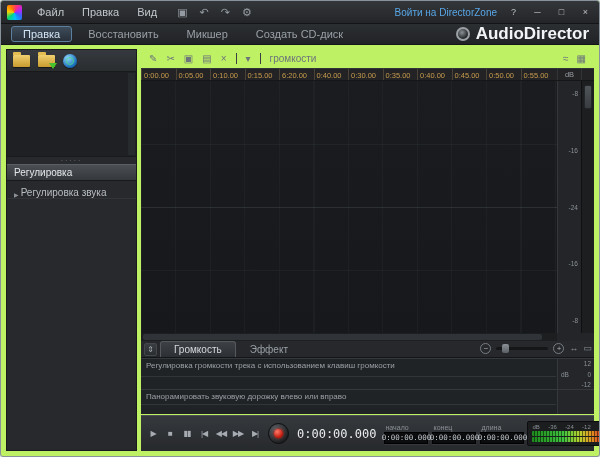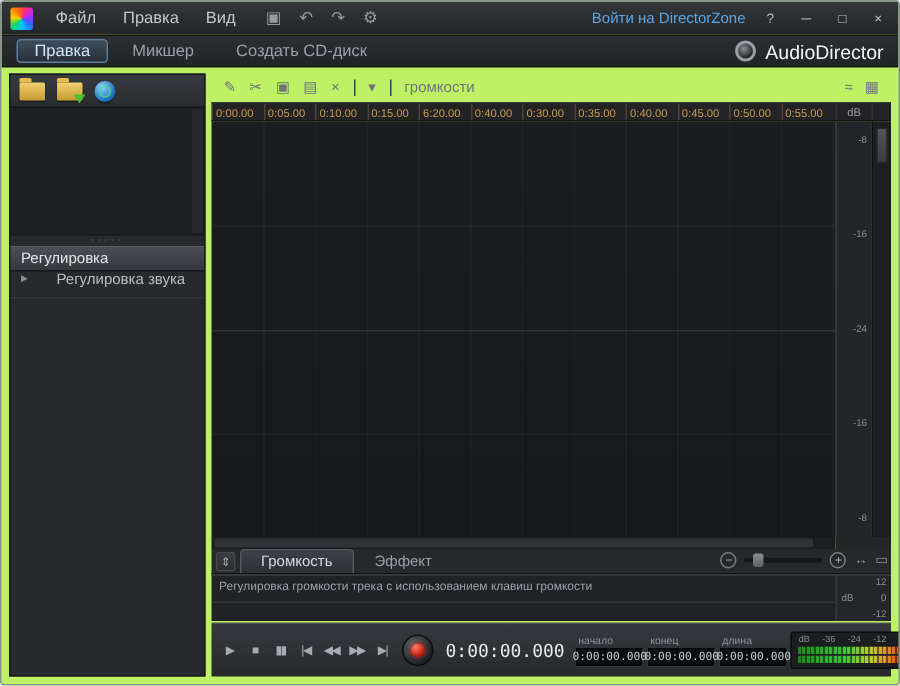--- a/index.html
+++ b/index.html
@@ -25,21 +25,21 @@
 
   
   .mode-row{flex:0 0 21px;display:flex;align-items:center;padding:0 10px;
             background:linear-gradient(#2c2f32,#212326);border-bottom:1px solid #131517}
   .mode-tab{font-size:11px;color:#99a0a7;padding:1px 11px;margin-right:4px;
             border:1px solid transparent;border-radius:3px}
   .mode-tab.active{color:#d3e4f4;background:linear-gradient(#3e4c5a,#28303a);border-color:#5c7f9f}
   .brand{margin-left:auto;display:flex;align-items:center;gap:6px}
   .brand-icon{width:14px;height:14px;border-radius:50%;border:2px solid #9aa0a5;
               background:radial-gradient(circle at 40% 35%,#8a9095,#1b1d1f 75%)}
-  .brand-name{color:#f2f4f6;font-size:13px;font-weight:normal}
+  .brand-name{color:#f2f4f6;font-size:17px;font-weight:bold}
 
   
   .app-body{flex:1;display:flex;gap:4px;padding:4px 5px 5px;min-height:0}
 
   
   .left-panel{flex:0 0 131px;display:flex;flex-direction:column;background:#27292c;
               border:1px solid #17191b;min-height:0}
   .lib-toolbar{flex:0 0 22px;display:flex;align-items:center;gap:8px;padding:0 6px;
                background:linear-gradient(#36393d,#2a2d30);border-bottom:1px solid #17191b}
   .icon-folder{width:17px;height:12px;border-radius:1px;position:relative;
@@ -50,21 +50,21 @@
                border-left:4px solid transparent;border-right:4px solid transparent;border-top:6px solid #46c22c}
   .icon-globe{width:14px;height:14px;border-radius:50%;position:relative;
               background:radial-gradient(circle at 35% 30%,#8fd4ff,#1467b3 72%);box-shadow:0 1px 1px rgba(0,0,0,.5)}
   .icon-globe::after{content:"";position:absolute;inset:3px;border-radius:50%;border:1px solid rgba(70,220,130,.85)}
   .lib-area{flex:0 0 84px;background:#1e2023;position:relative}
   .lib-scroll{position:absolute;top:1px;bottom:1px;right:1px;width:7px;background:#272a2d}
   .splitter{flex:0 0 8px;display:flex;align-items:center;justify-content:center;color:#6a7076;
             font-size:7px;letter-spacing:2px;line-height:0;background:#27292c;border-top:1px solid #17191b}
   .adjust-header{flex:0 0 17px;display:flex;align-items:center;padding:0 7px;font-size:10px;color:#e4e7ea;
             background:linear-gradient(#4b4f54,#34383c);border-top:1px solid #5a5f64;border-bottom:1px solid #17191b}
-  .adjust-item{flex:0 0 18px;display:flex;align-items:flex-start;gap:19px;padding:0 7px;
+  .adjust-item{flex:0 0 18px;display:flex;align-items:flex-end;gap:2px;padding:0 7px;
             border-bottom:1px solid #323538;color:#b9bec3;font-size:10px}
   .tri{color:#8a9096;font-size:6px}
   .left-fill{flex:1}
 
   
   .right-panel{flex:1;display:flex;flex-direction:column;min-width:0;min-height:0}
   .edit-toolbar{flex:0 0 19px;display:flex;align-items:center;gap:9px;padding:0 8px}
   .et-icon{font-size:10px;line-height:1;color:#6d747b}
   .et-sep{width:1px;height:11px;background:#3a3e42}
   .dl-label{font-size:10px;color:#6d747b}
@@ -171,20 +171,21 @@
       <span class="dz-link">Войти на DirectorZone</span>
       <span class="win-btn">?</span>
       <span class="win-btn">─</span>
       <span class="win-btn">□</span>
       <span class="win-btn">×</span>
     </span>
   </div>
 
   <div class="mode-row">
     <span class="mode-tab active">Правка</span>
+    <span class="mode-tab">Восстановить</span>
     <span class="mode-tab">Микшер</span>
     <span class="mode-tab">Создать CD-диск</span>
     <span class="brand">
       <span class="brand-icon"></span>
       <span class="brand-name">AudioDirector</span>
     </span>
   </div>
 
   <div class="app-body">
 
@@ -288,20 +289,25 @@
         <span class="kf-label">Регулировка громкости трека с использованием клавиш громкости</span>
         <div class="kf-line"></div>
         <div class="kf-scale">
           <span class="u">dB</span>
           <span class="t0">12</span>
           <span class="t1">0</span>
           <span class="t2">-12</span>
         </div>
       </div>
 
+      <div class="kf-row pan">
+        <span class="kf-label">Панорамировать звуковую дорожку влево или вправо</span>
+        <div class="kf-line"></div>
+        <div class="kf-scale"></div>
+      </div>
 
       <div class="transport">
         <span class="t-btn">▶</span>
         <span class="t-btn">■</span>
         <span class="t-btn">▮▮</span>
         <span class="t-btn">|◀</span>
         <span class="t-btn">◀◀</span>
         <span class="t-btn">▶▶</span>
         <span class="t-btn">▶|</span>
         <span class="rec-btn">

